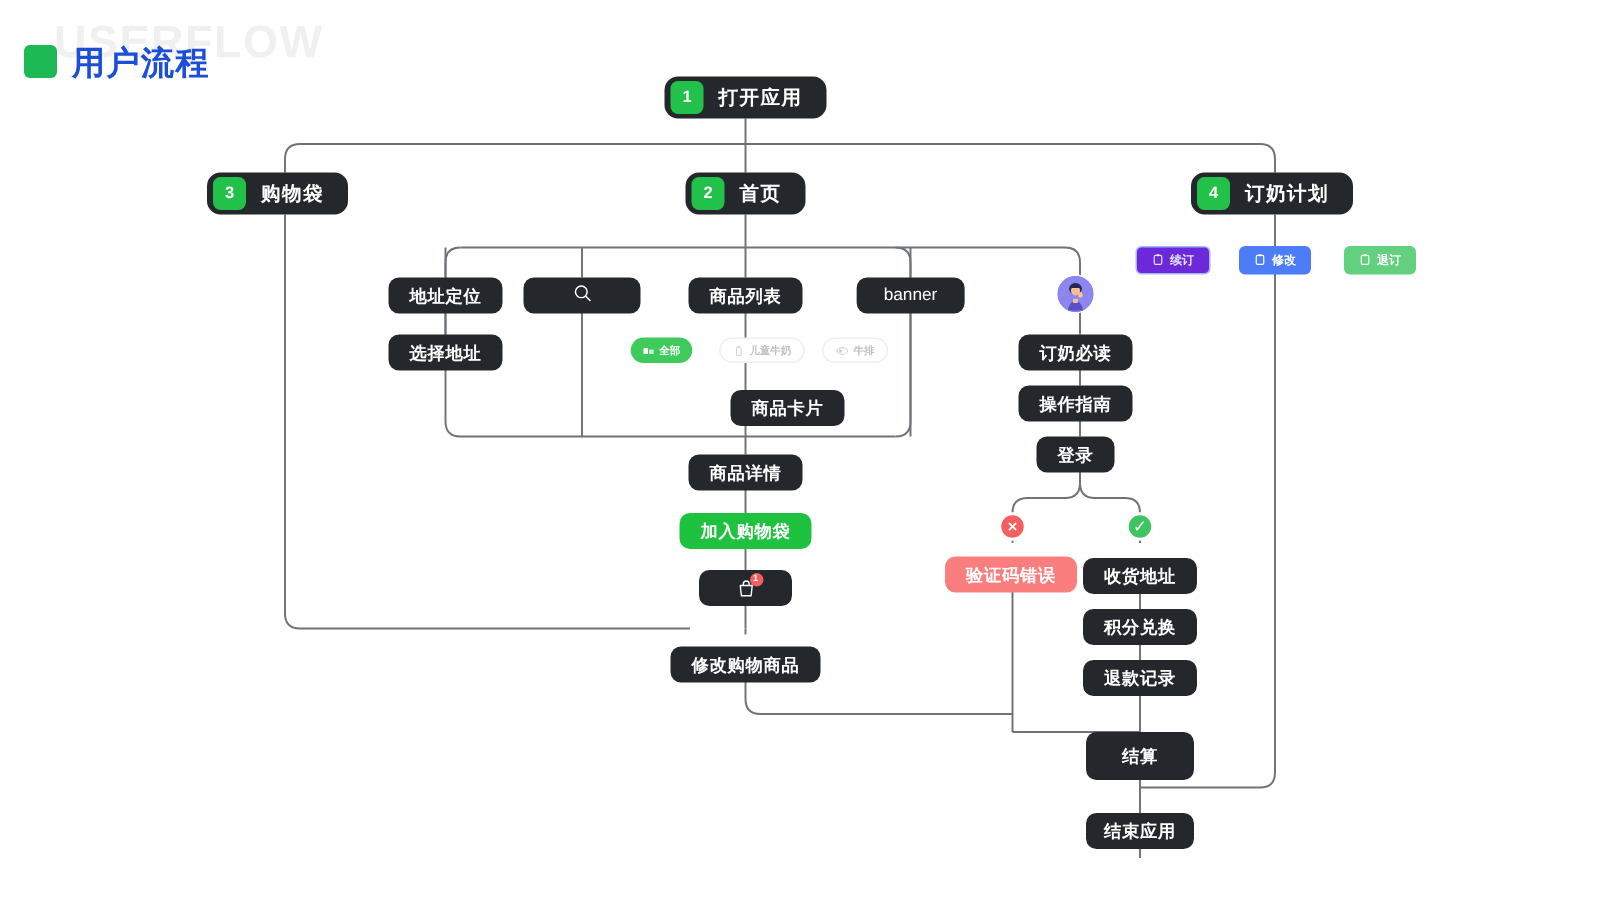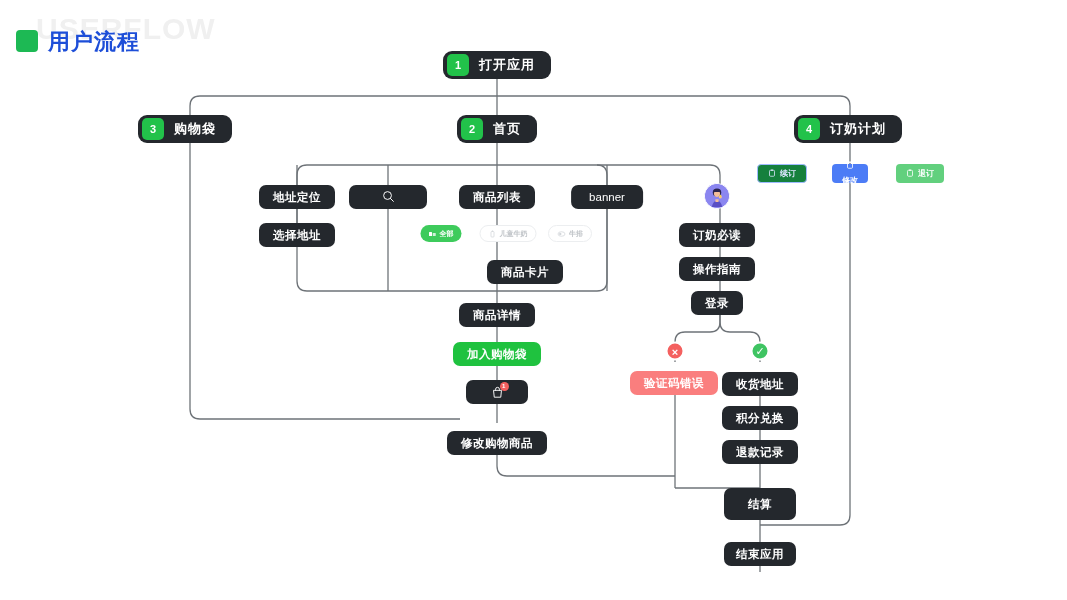--- a/index.html
+++ b/index.html
@@ -80,21 +80,21 @@
   .chip.off { background: #FFFFFF; color: #BFC3C7; border: 1px solid #ECEEF0; }
   .chip svg { display: block; }
 
   
   .pbtn {
     position: absolute; transform: translateX(-50%);
     display: flex; align-items: center; justify-content: center; gap: 4px;
     height: 19px; padding: 0 10px; border-radius: 4px;
     font-size: 8px; font-weight: 700; white-space: nowrap;
   }
-  .pbtn.outline { background: #15803d; color: #DCE6FF; border: 1px solid #9FBAFF; }
+  .pbtn.outline { background: #6d28d9; color: #DCE6FF; border: 1px solid #9FBAFF; }
   .pbtn.solid   { background: #4C7CF6; color: #FFFFFF; }
   .pbtn.greenb  { background: #62D07E; color: #FFFFFF; }
 
   
   .statdot {
     position: absolute; transform: translate(-50%,-50%);
     width: 19px; height: 19px; border-radius: 50%;
     display: flex; align-items: center; justify-content: center;
     color: #fff; font-size: 11px; font-weight: 700;
     border: 2px solid #FFFFFF;
@@ -205,21 +205,21 @@
 
   <div class="pbtn outline" style="left:782px; top:164px;">
     <span>
       <svg width="8" height="8" viewBox="0 0 16 16">
           <rect x="3" y="2.5" width="10" height="12" rx="2" fill="none" stroke="currentColor" stroke-width="1.6"></rect>
           <rect x="6" y="1" width="4" height="2.6" rx="1" fill="currentColor"></rect>
         </svg>
     </span>
     <span>续订</span>
   </div>
-  <div class="pbtn solid" style="left:850px; top:164px;flex-direction:column;">
+  <div class="pbtn solid" style="left:850px; top:164px;">
     <span>
       <svg width="8" height="8" viewBox="0 0 16 16">
           <rect x="3" y="2.5" width="10" height="12" rx="2" fill="none" stroke="currentColor" stroke-width="1.6"></rect>
           <rect x="6" y="1" width="4" height="2.6" rx="1" fill="currentColor"></rect>
         </svg>
     </span>
     <span>修改</span>
   </div>
   <div class="pbtn greenb" style="left:920px; top:164px;justify-content:space-between;">
     <span>

